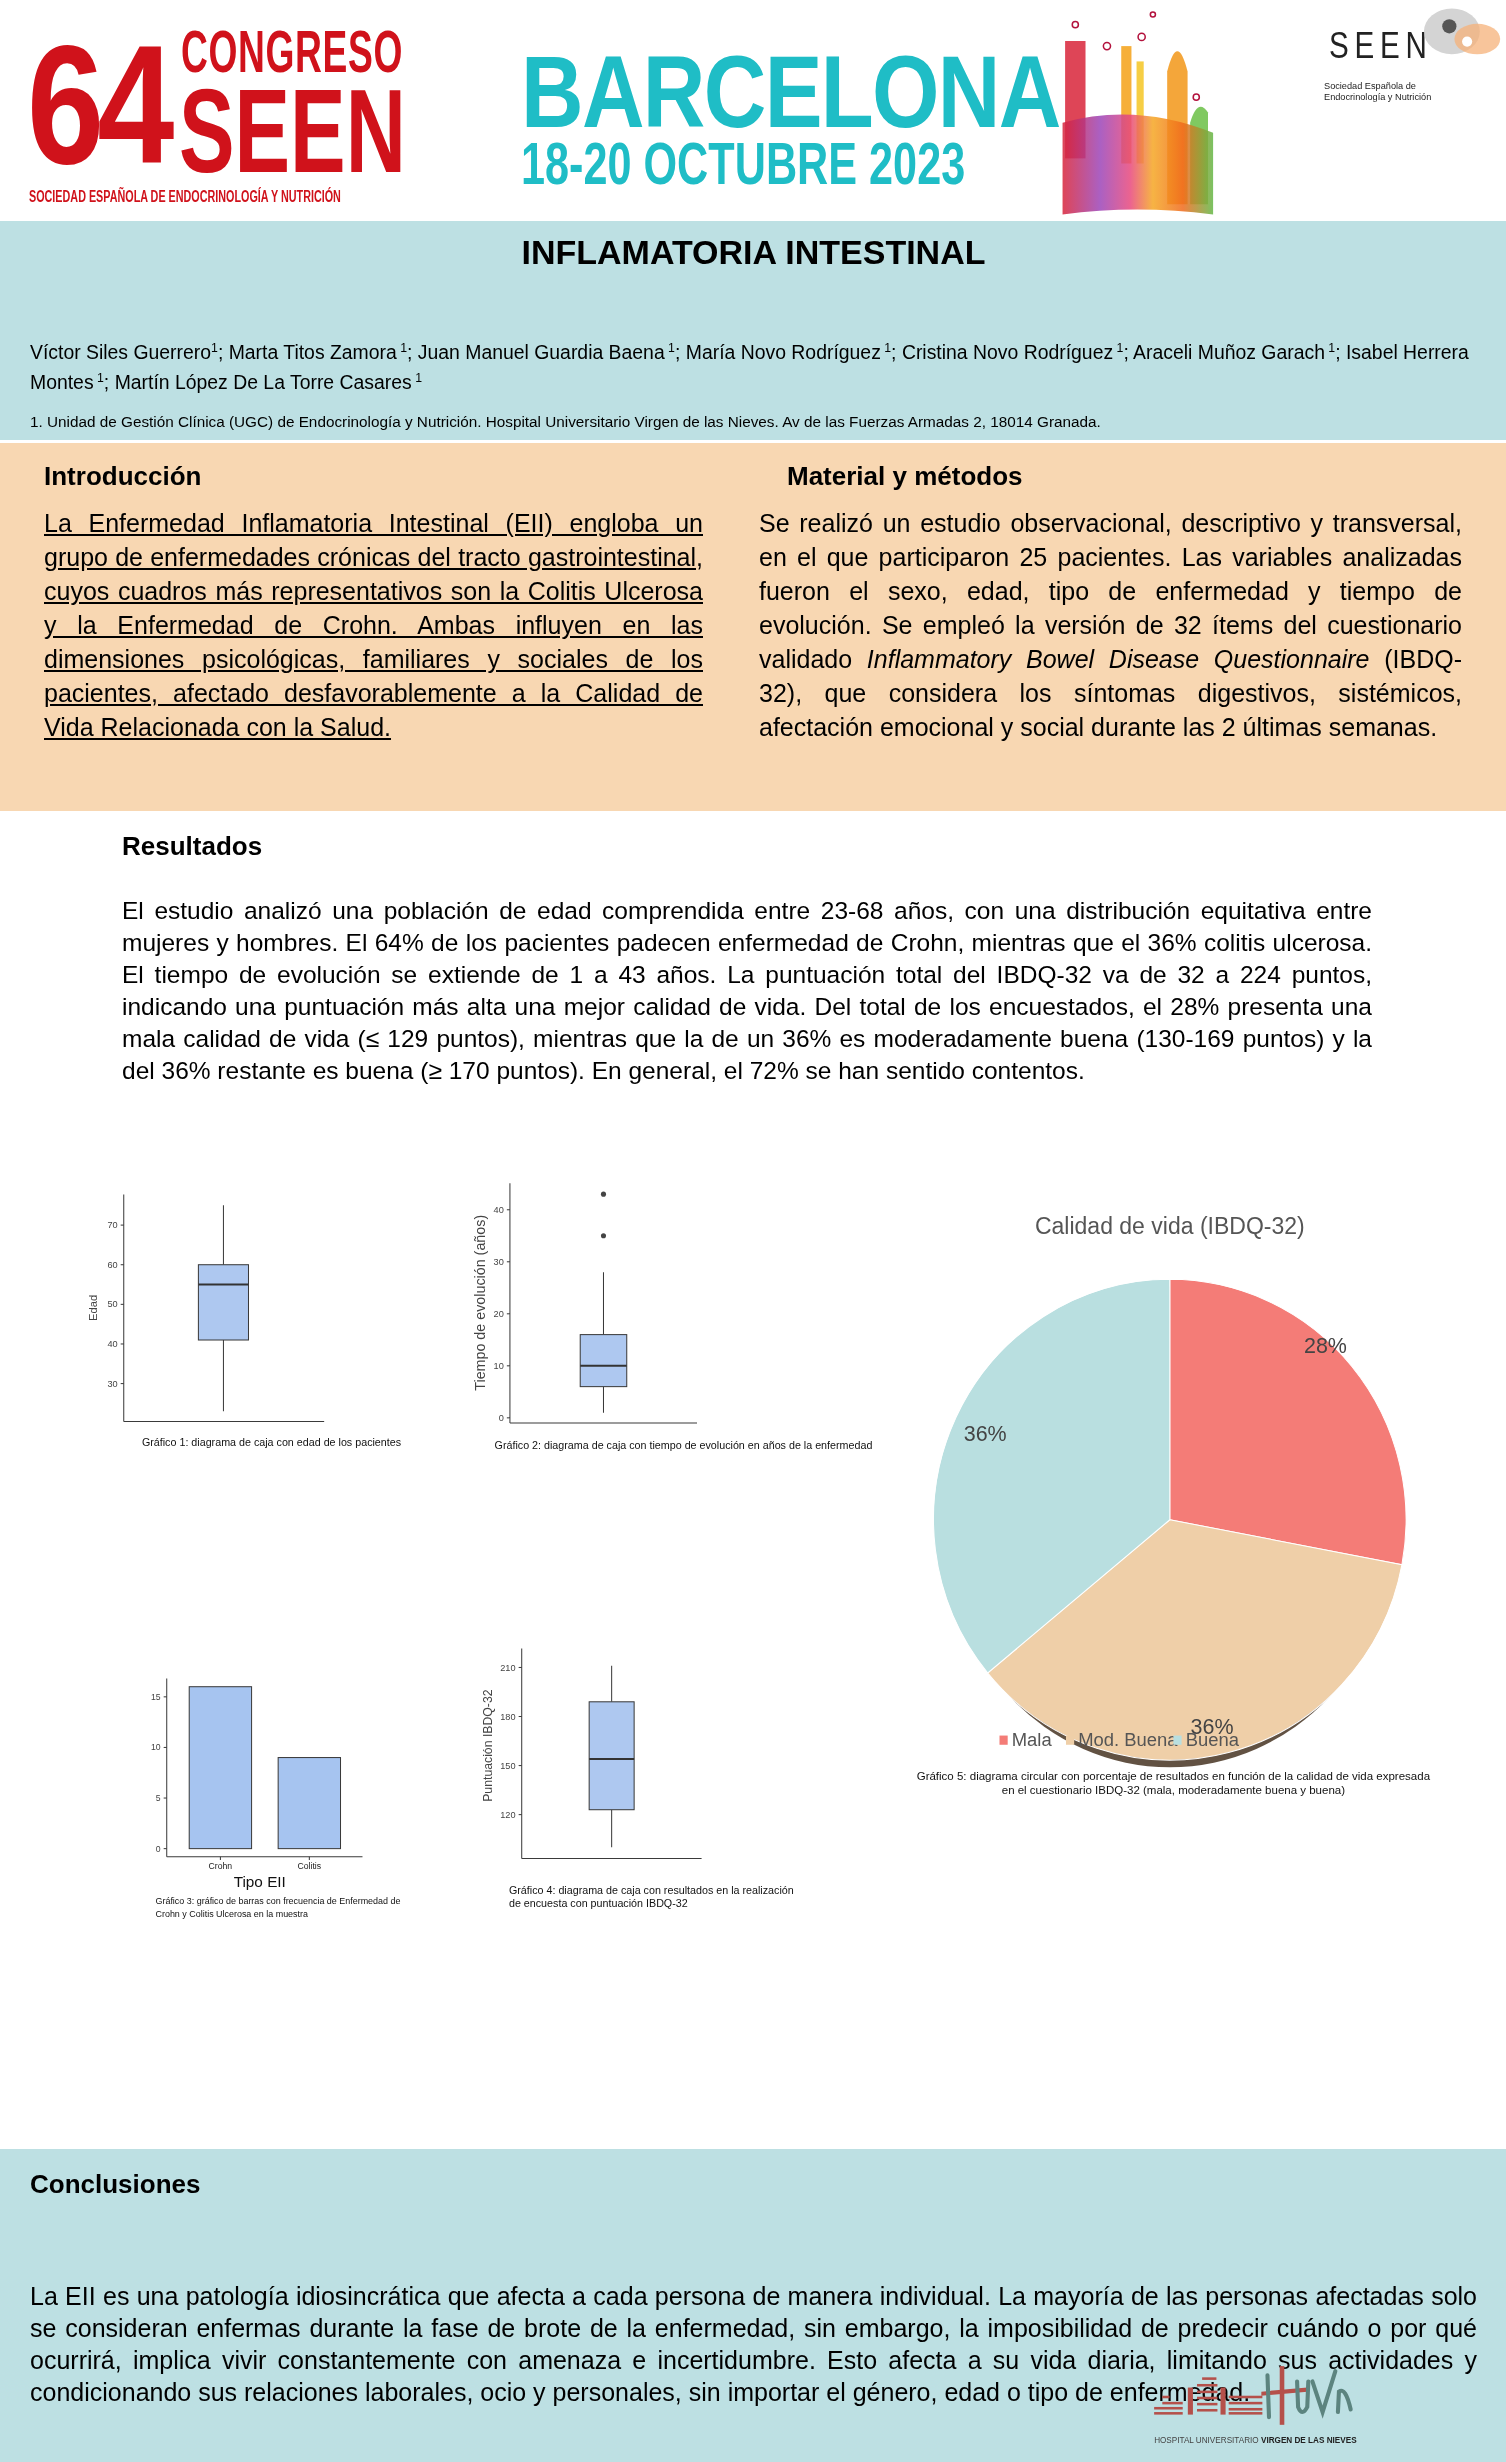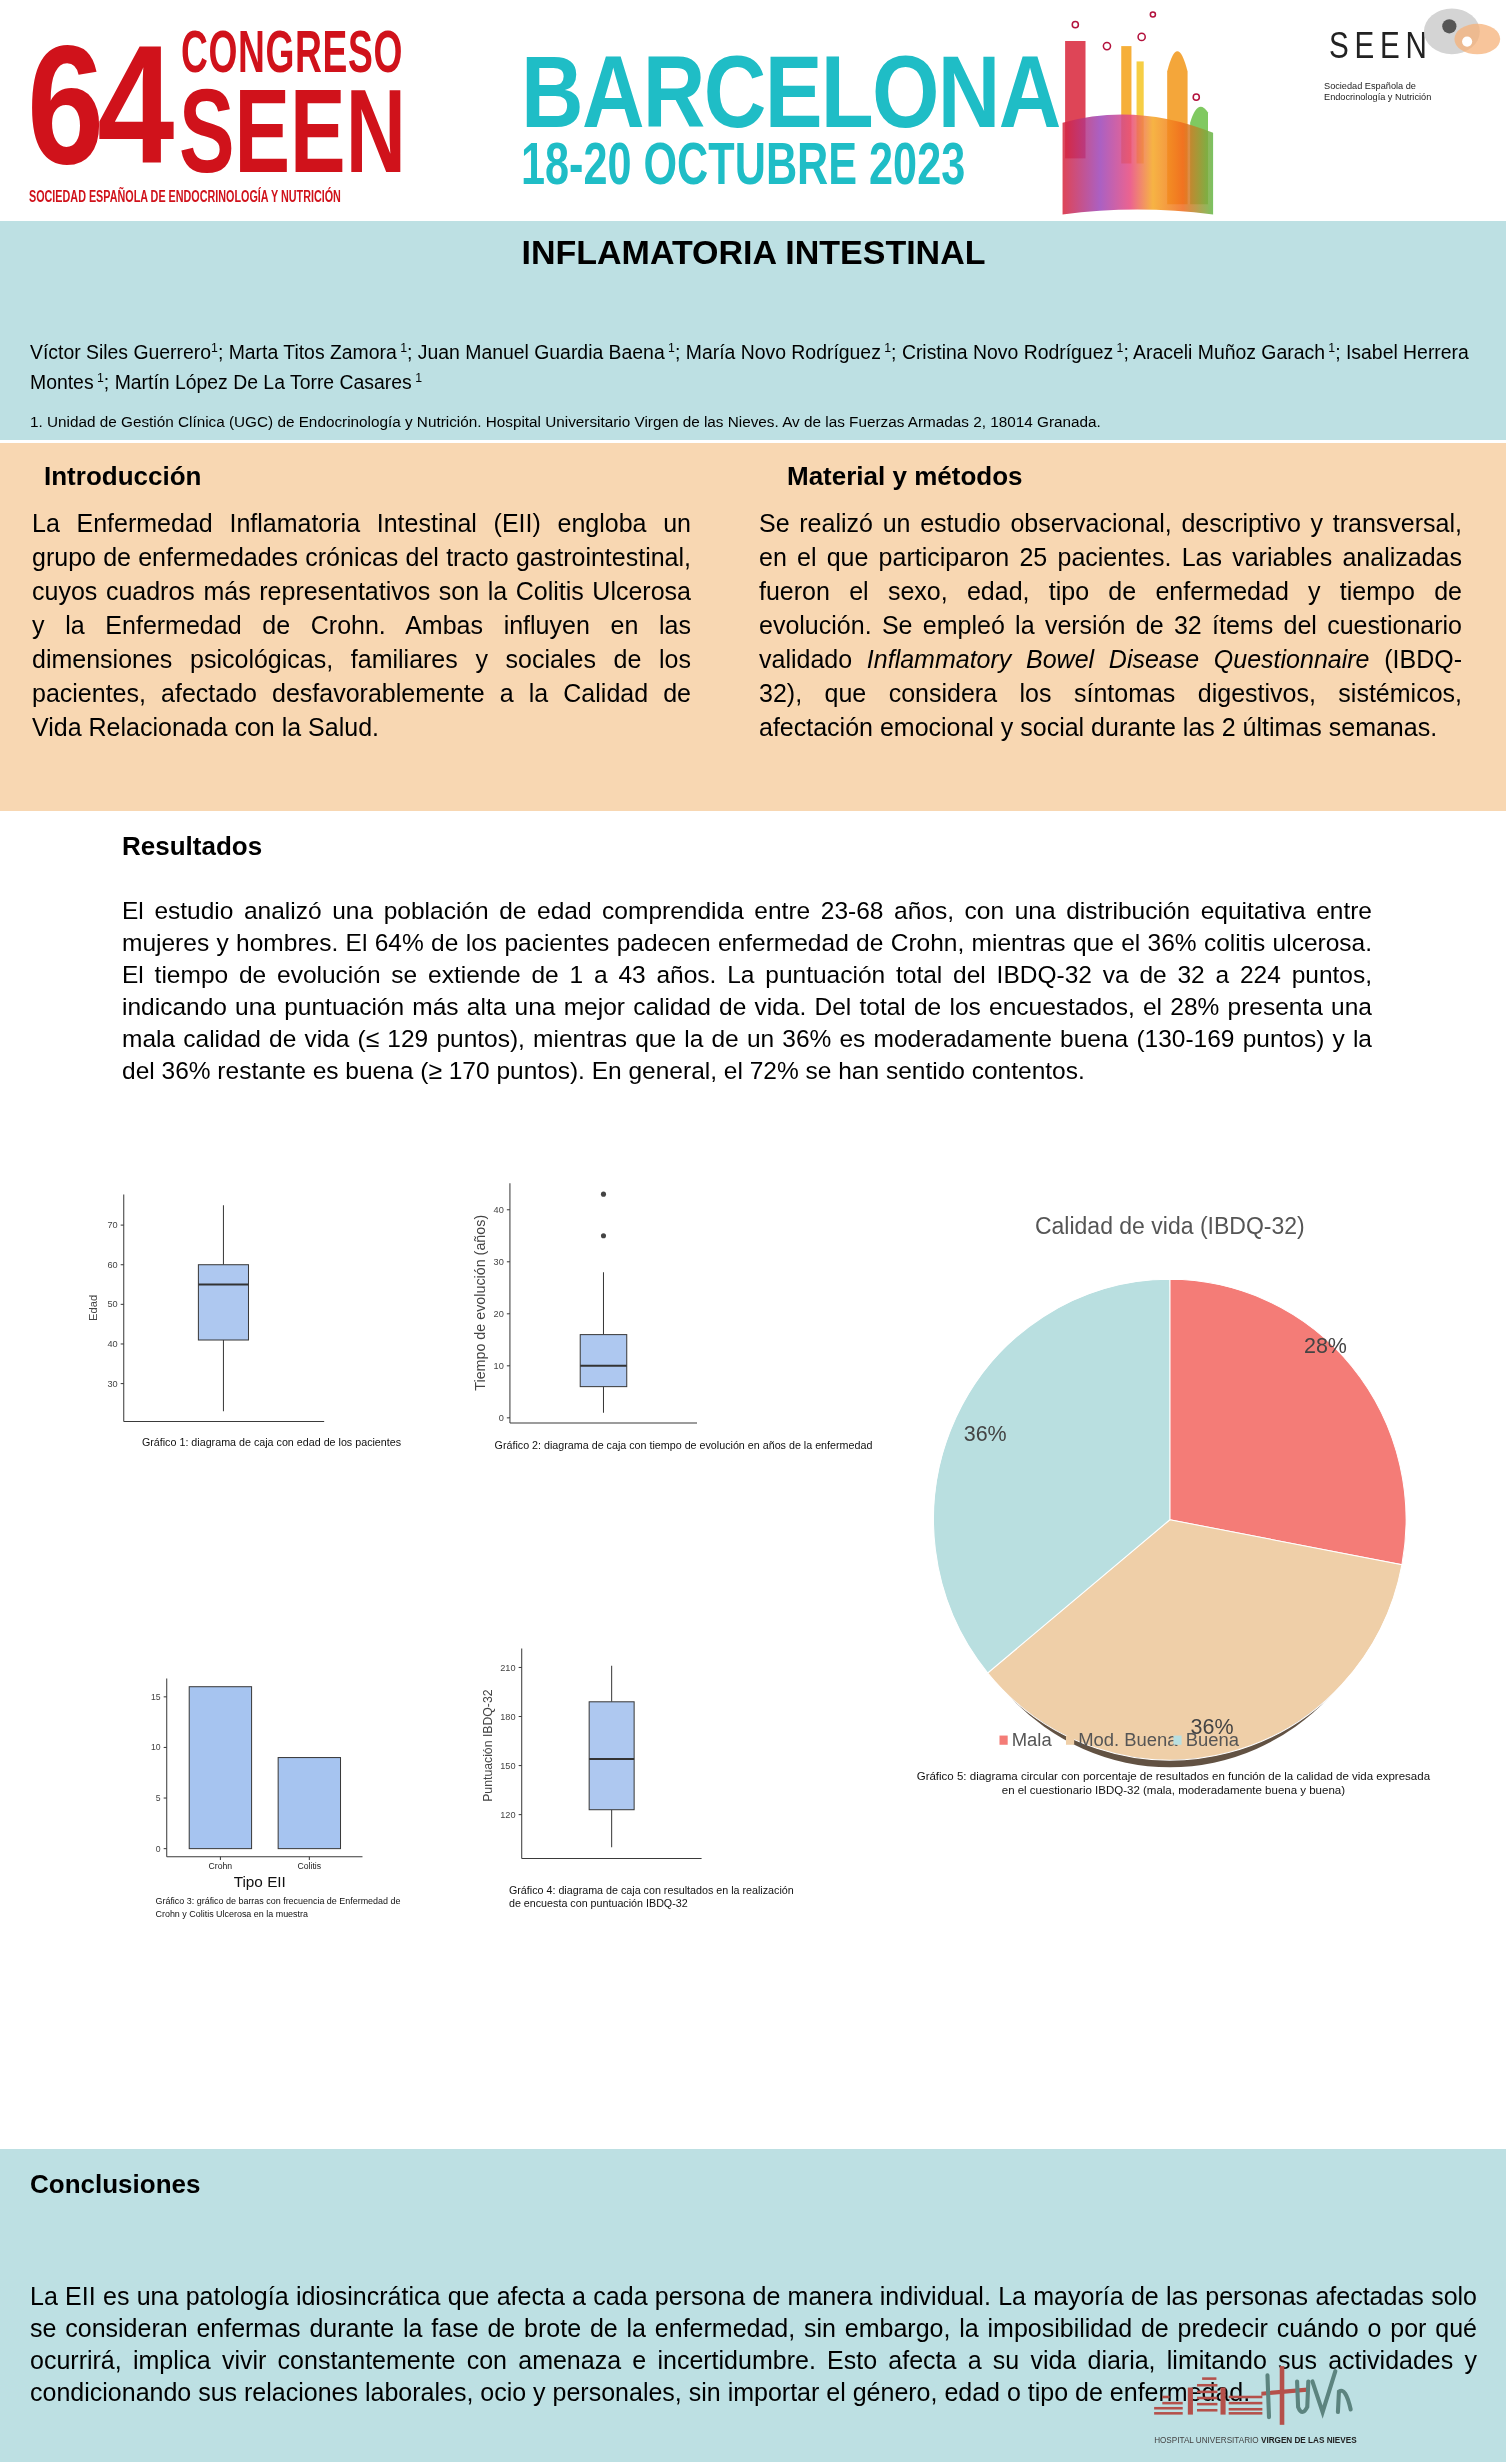--- a/index.html
+++ b/index.html
@@ -23,21 +23,21 @@
   .main-title { left:0; top:231px; width:1507px; text-align:center; font-weight:bold; font-size:34px; line-height:43px; }
   .authors { left:30px; top:336px; width:1451px; font-size:19.4px; line-height:25.6px; }
   .authors sup { font-size:12.3px; }
   .affiliation { left:30px; top:412px; width:1451px; font-size:15.3px; line-height:20.4px; }
 
   
   #intro-methods { left:0; top:443px; width:1507px; height:368px; background:#f8d7b2; }
   .section-h { font-weight:bold; font-size:26px; line-height:36px; }
   .body-txt { font-size:25px; line-height:34px; text-align:justify; }
   .intro-h { left:44px; top:458px; }
-  .intro-body { left:32px; top:506px; width:659px; }
+  .intro-body { left:44px; top:506px; width:659px;text-decoration:underline; }
   .methods-h { left:759px; top:458px;margin-left:28px; }
   .methods-body { left:759px; top:506px; width:703px; }
 
   
   .results-h { left:122px; top:828px; }
   .results-body { left:122px; top:895px; width:1250px; font-size:24.5px; line-height:32px; text-align:justify; }
 
   
   svg text { font-family:"Liberation Sans", sans-serif; }
 

